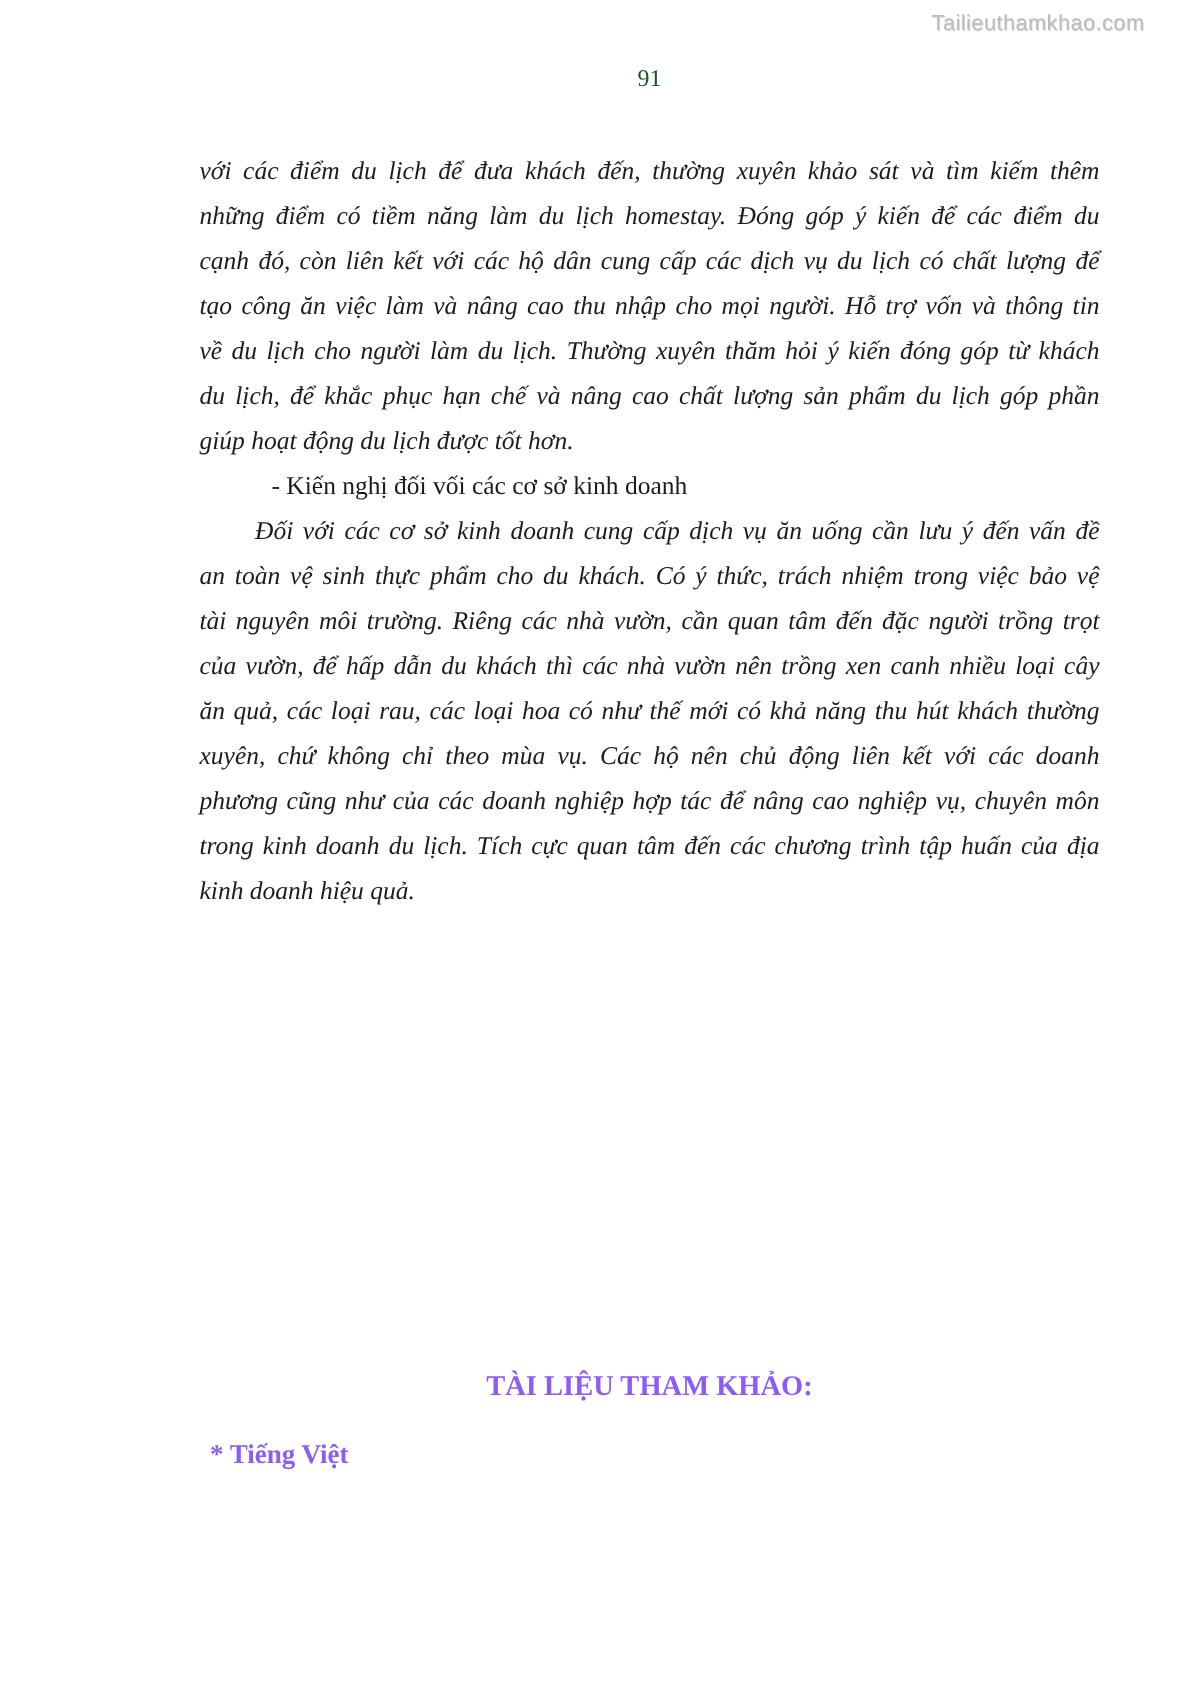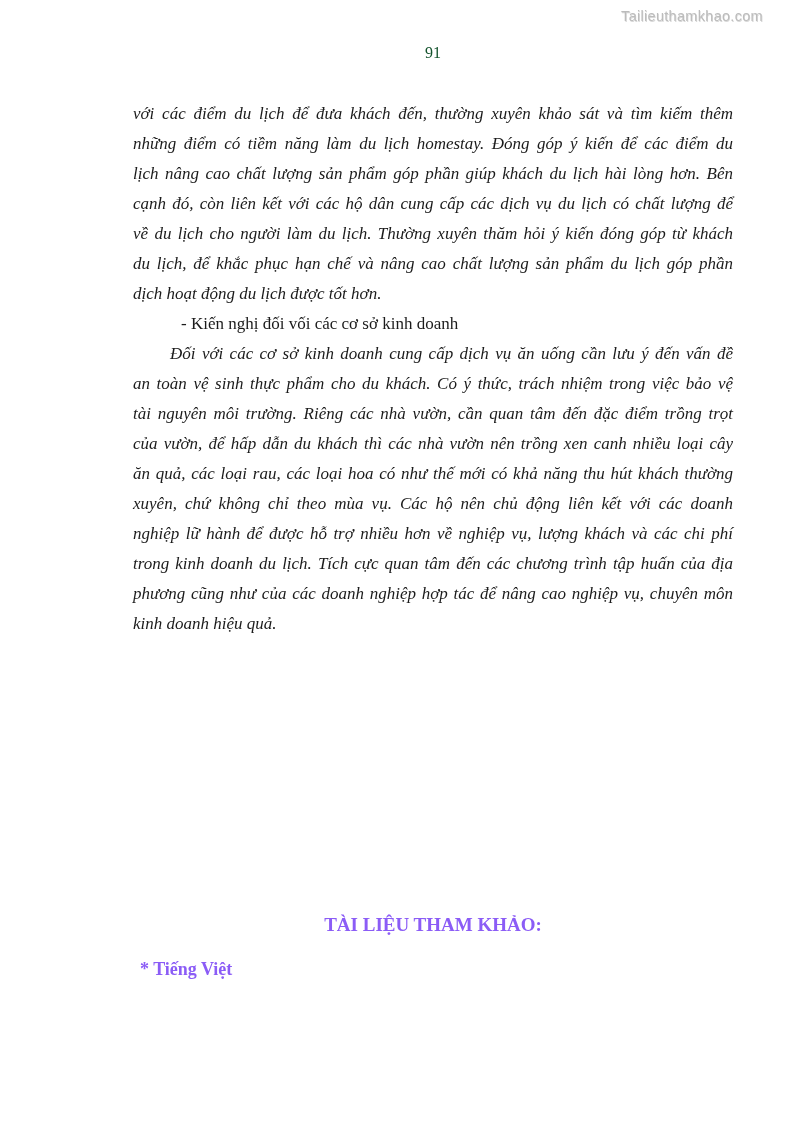--- a/index.html
+++ b/index.html
@@ -85,39 +85,38 @@
 <div class="page">
 
   <div class="watermark">Tailieuthamkhao.com</div>
 
   <div class="page-number">91</div>
 
   <div class="content">
     <div class="para para1">
         <div class="line">với các điểm du lịch để đưa khách đến, thường xuyên khảo sát và tìm kiếm thêm</div>
         <div class="line">những điểm có tiềm năng làm du lịch homestay. Đóng góp ý kiến để các điểm du</div>
-        <div class="line">lịch nâng cao chất lượng sản phẩm góp phần giúp khách du lịch hài lòng hơn. Bên</div>
         <div class="line">cạnh đó, còn liên kết với các hộ dân cung cấp các dịch vụ du lịch có chất lượng để</div>
+        <div class="line">tạo công ăn việc làm và nâng cao thu nhập cho mọi người. Hỗ trợ vốn và thông tin</div>
         <div class="line">về du lịch cho người làm du lịch. Thường xuyên thăm hỏi ý kiến đóng góp từ khách</div>
         <div class="line">du lịch, để khắc phục hạn chế và nâng cao chất lượng sản phẩm du lịch góp phần</div>
-        <div class="line last">dịch hoạt động du lịch được tốt hơn.</div>
+        <div class="line last">giúp hoạt động du lịch được tốt hơn.</div>
       </div>
 
     <div class="dash-heading">- Kiến nghị đối vối các cơ sở kinh doanh</div>
 
     <div class="para para2">
         <div class="line">Đối với các cơ sở kinh doanh cung cấp dịch vụ ăn uống cần lưu ý đến vấn đề</div>
         <div class="line">an toàn vệ sinh thực phẩm cho du khách. Có ý thức, trách nhiệm trong việc bảo vệ</div>
-        <div class="line">tài nguyên môi trường. Riêng các nhà vườn, cần quan tâm đến đặc điểm trồng trọt</div>
+        <div class="line">tài nguyên môi trường. Riêng các nhà vườn, cần quan tâm đến đặc người trồng trọt</div>
         <div class="line">của vườn, để hấp dẫn du khách thì các nhà vườn nên trồng xen canh nhiều loại cây</div>
         <div class="line">ăn quả, các loại rau, các loại hoa có như thế mới có khả năng thu hút khách thường</div>
         <div class="line">xuyên, chứ không chỉ theo mùa vụ. Các hộ nên chủ động liên kết với các doanh</div>
-        <div class="line">nghiệp lữ hành để được hỗ trợ nhiều hơn về nghiệp vụ, lượng khách và các chi phí</div>
+        <div class="line">phương cũng như của các doanh nghiệp hợp tác để nâng cao nghiệp vụ, chuyên môn</div>
         <div class="line">trong kinh doanh du lịch. Tích cực quan tâm đến các chương trình tập huấn của địa</div>
-        <div class="line">phương cũng như của các doanh nghiệp hợp tác để nâng cao nghiệp vụ, chuyên môn</div>
         <div class="line last">kinh doanh hiệu quả.</div>
       </div>
   </div>
 
   <div class="references-heading">TÀI LIỆU THAM KHẢO:</div>
 
   <div class="references-subheading">* Tiếng Việt</div>
 
 </div>
 

